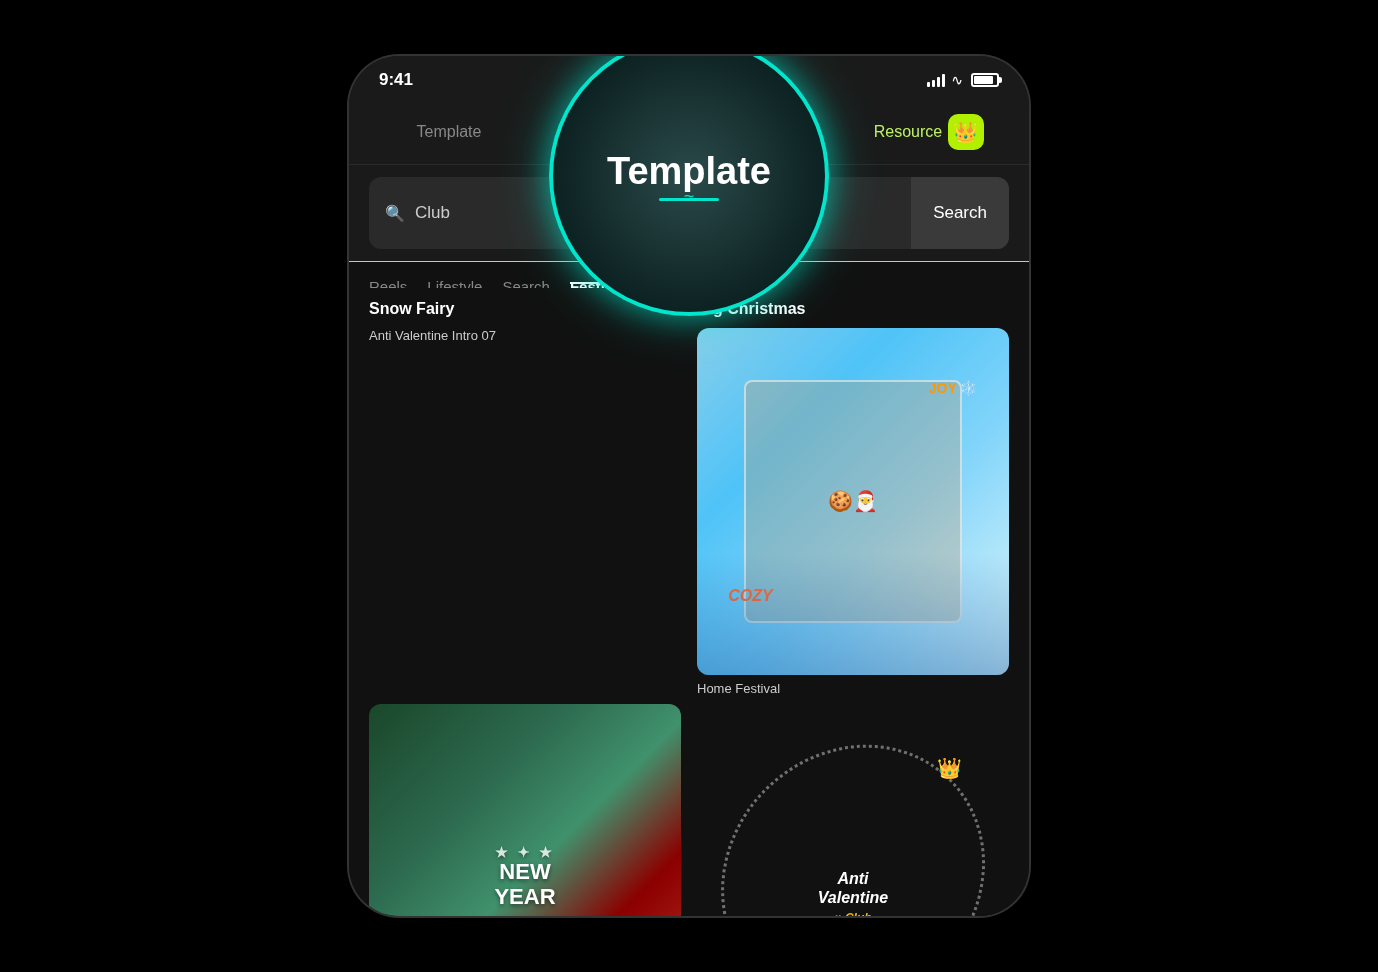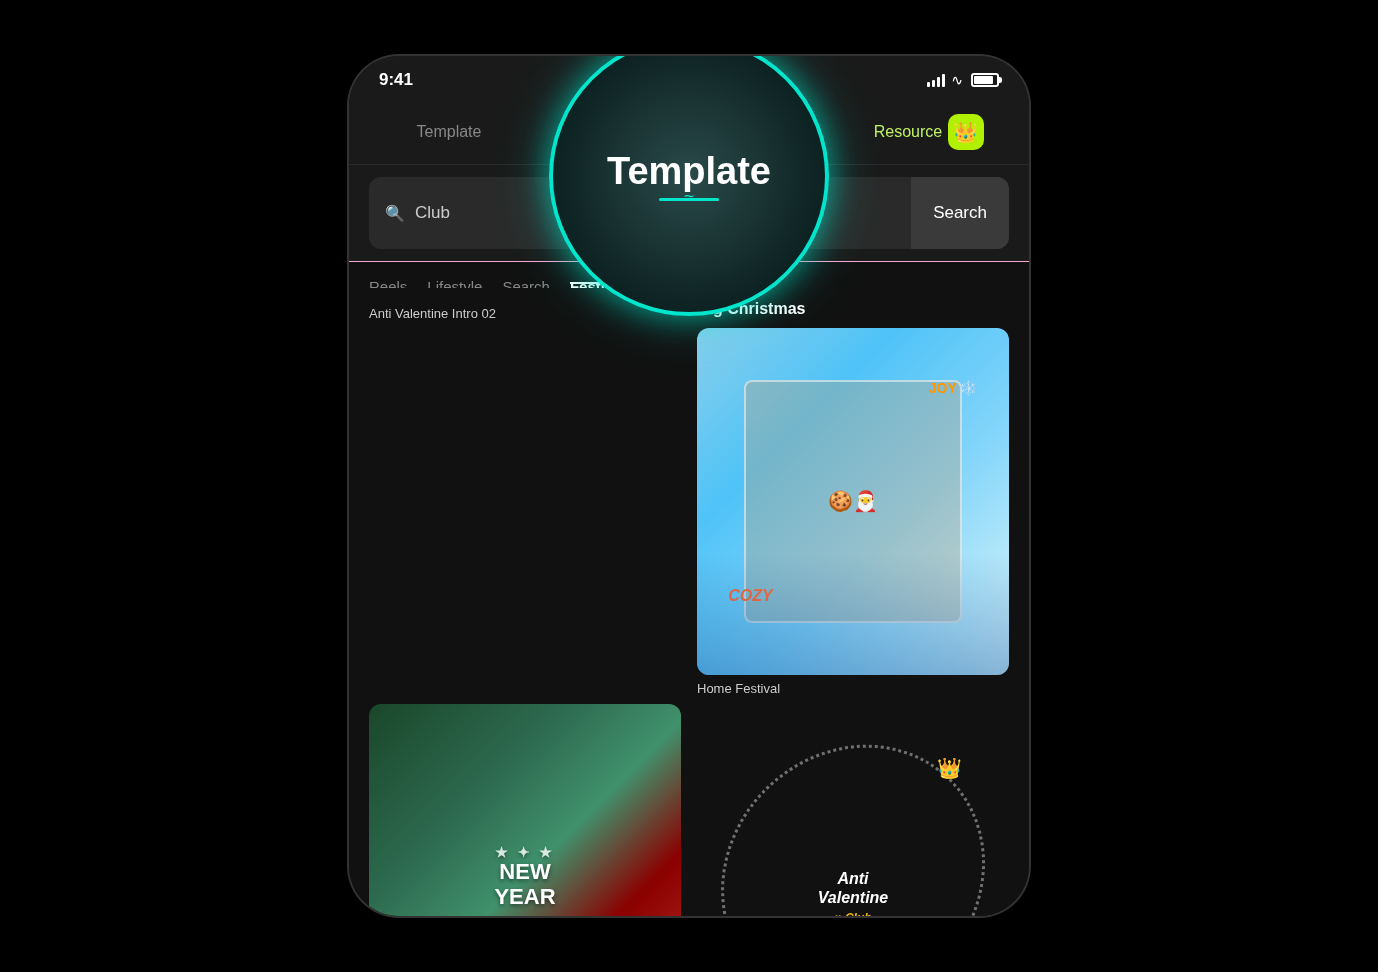--- a/index.html
+++ b/index.html
@@ -427,21 +427,22 @@
         <span class="category-tab">Lifestyle</span>
         <span class="category-tab">Search</span>
         <span class="category-tab active">Festival</span>
         <span class="category-tab">Subscribe</span>
       </div>
 
       <div class="content-grid">
 
         <div class="section-row">
           <div class="section-col">
-            <div class="card-label">Anti Valentine Intro 02</div>
+            <div class="section-title">Snow Fairy</div>
+            <div class="card-label">Anti Valentine Intro 07</div>
           </div>
 
           <div class="section-col">
             <div class="section-title">Big Christmas</div>
             <div class="card card-christmas">
               <div class="christmas-inner">
                 <span style="font-size:20px;">🍪🎅</span>
               </div>
               <div class="cozy-text">COZY</div>
               <div class="joy-text">JOY ❄️</div>

